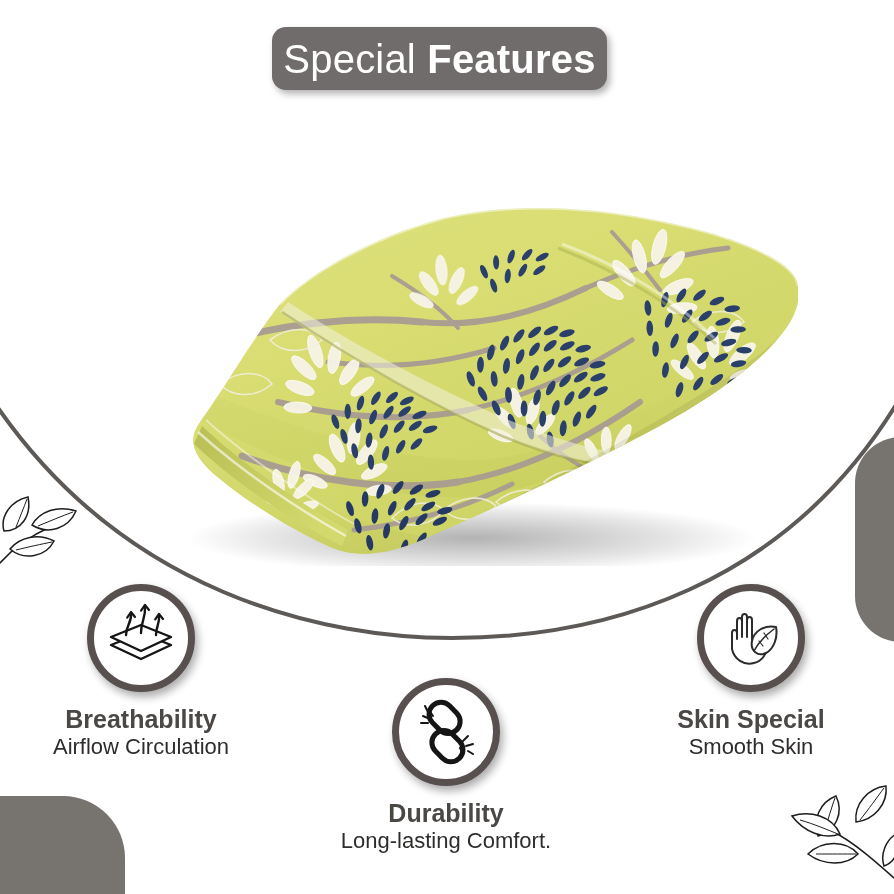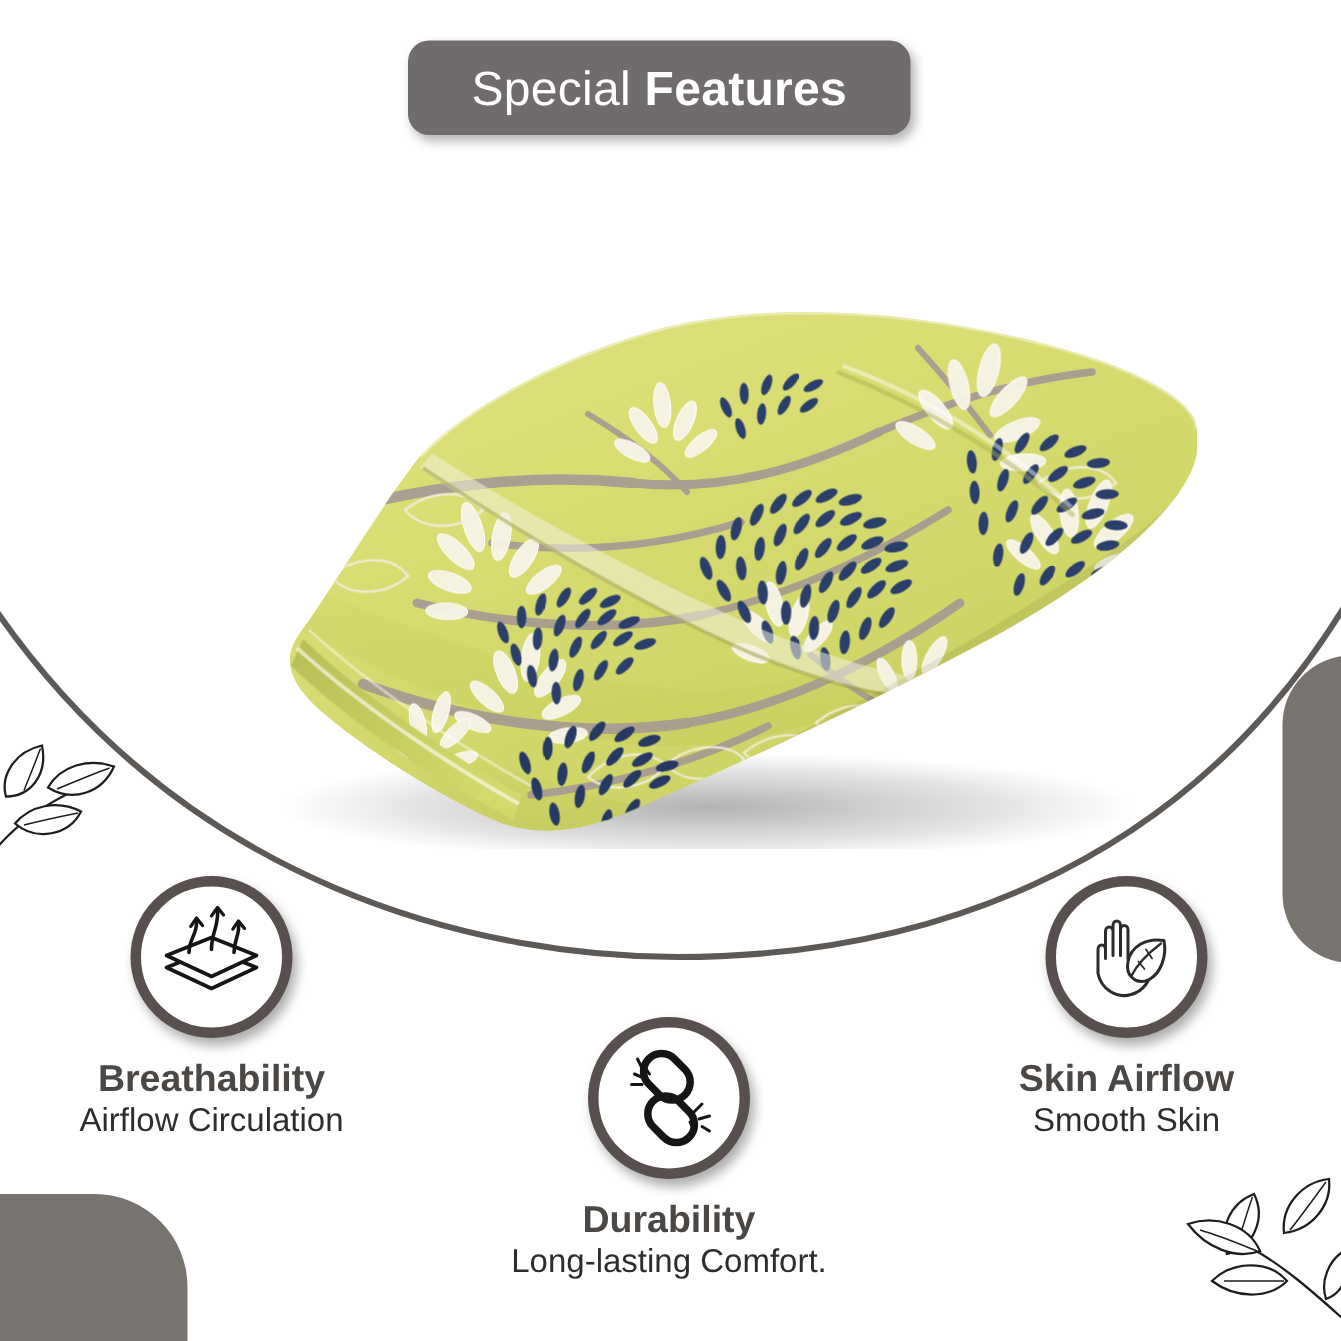--- a/index.html
+++ b/index.html
@@ -31,21 +31,21 @@
     height: 63px;
     background: #706c6b;
     border-radius: 14px;
     box-shadow: 3px 4px 7px rgba(0,0,0,0.30);
     display: flex;
     align-items: center;
     justify-content: center;
   }
   .header-title {
     color: #ffffff;
-    font-size: 32px;
+    font-size: 40px;
     letter-spacing: 0.2px;
     white-space: nowrap;
     line-height: 1;
   }
   .header-title .t-light { font-weight: 400; }
   .header-title .t-bold  { font-weight: 700; }
 
   
   .corner-block-bl {
     position: absolute;
@@ -589,21 +589,21 @@
                  C 54 52, 48 60, 40 62
                  C 30 65, 20 58, 18 48 Z" fill="#fff"></path>
 
         <path d="M62 26 C 50 24, 40 30, 38 40 C 36 50, 44 56, 52 52
                  C 60 48, 64 36, 62 26 Z" fill="#fff"></path>
         <path d="M60 28 C 52 34, 44 42, 40 50" stroke-width="1.5"></path>
         <path d="M50 32 L 54 38" stroke-width="1.2"></path>
         <path d="M45 40 L 49 45" stroke-width="1.2"></path>
       </svg>
     </div>
-    <div class="feature-title">Skin Airflow</div>
+    <div class="feature-title">Skin Special</div>
     <div class="feature-sub">Smooth Skin</div>
   </div>
 
   <div class="header-banner">
     <div class="header-title">
       <span class="t-light">Special</span><span>&nbsp;</span><span class="t-bold">Features</span>
     </div>
   </div>
 
 </div>

